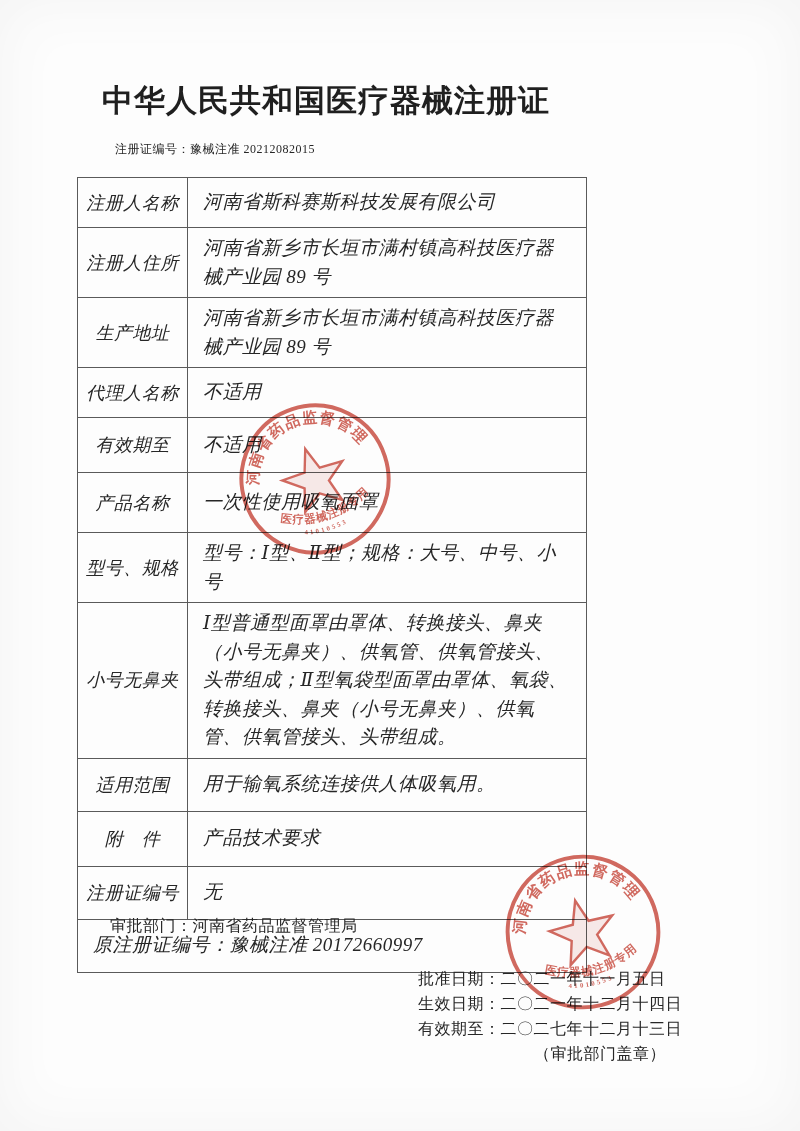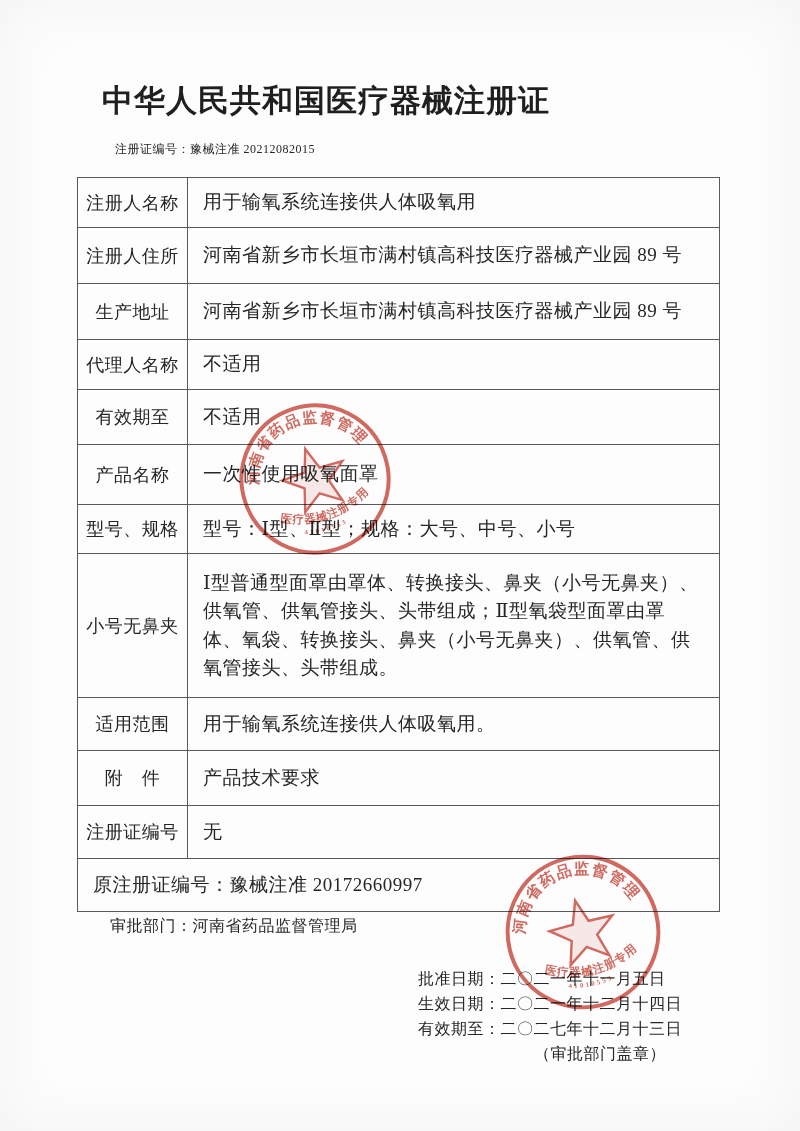--- a/index.html
+++ b/index.html
@@ -17,22 +17,23 @@
     position:absolute; top:80px; left:0; width:652px;
     text-align:center;
     font-size:31px; font-weight:bold; letter-spacing:1px;
     color:#1f1f1f;
   }
   .cert-no-line {
     position:absolute; top:141px; left:115px;
     font-size:12px; letter-spacing:0.5px;
   }
   .cert-table {
-    position:absolute; top:177px; left:77px; width:643px;
+    position:absolute; top:177px; left:77px; width:510px;
     border:1px solid #5a5a5a;
+    font-style:italic;
   }
   .row { display:flex; border-bottom:1px solid #5a5a5a; }
   .row:last-child { border-bottom:none; }
   .cell { display:flex; align-items:center; }
   .cell.label {
     width:110px; min-width:110px;
     justify-content:center; text-align:center;
     border-right:1px solid #5a5a5a;
     font-size:18px; letter-spacing:0.5px;
   }
@@ -84,21 +85,21 @@
 
 <div class="page-title">中华人民共和国医疗器械注册证</div>
 
 <div class="cert-no-line">
   <span>注册证编号：</span><span>豫械注准 20212082015</span>
 </div>
 
 <div class="cert-table">
   <div class="row">
     <div class="cell label">注册人名称</div>
-    <div class="cell value">用于输氧系统连接供人体吸氧用</div>
+    <div class="cell value">河南省斯科赛斯科技发展有限公司</div>
   </div>
   <div class="row">
     <div class="cell label">注册人住所</div>
     <div class="cell value">河南省新乡市长垣市满村镇高科技医疗器械产业园 89 号</div>
   </div>
   <div class="row">
     <div class="cell label">生产地址</div>
     <div class="cell value">河南省新乡市长垣市满村镇高科技医疗器械产业园 89 号</div>
   </div>
   <div class="row">

